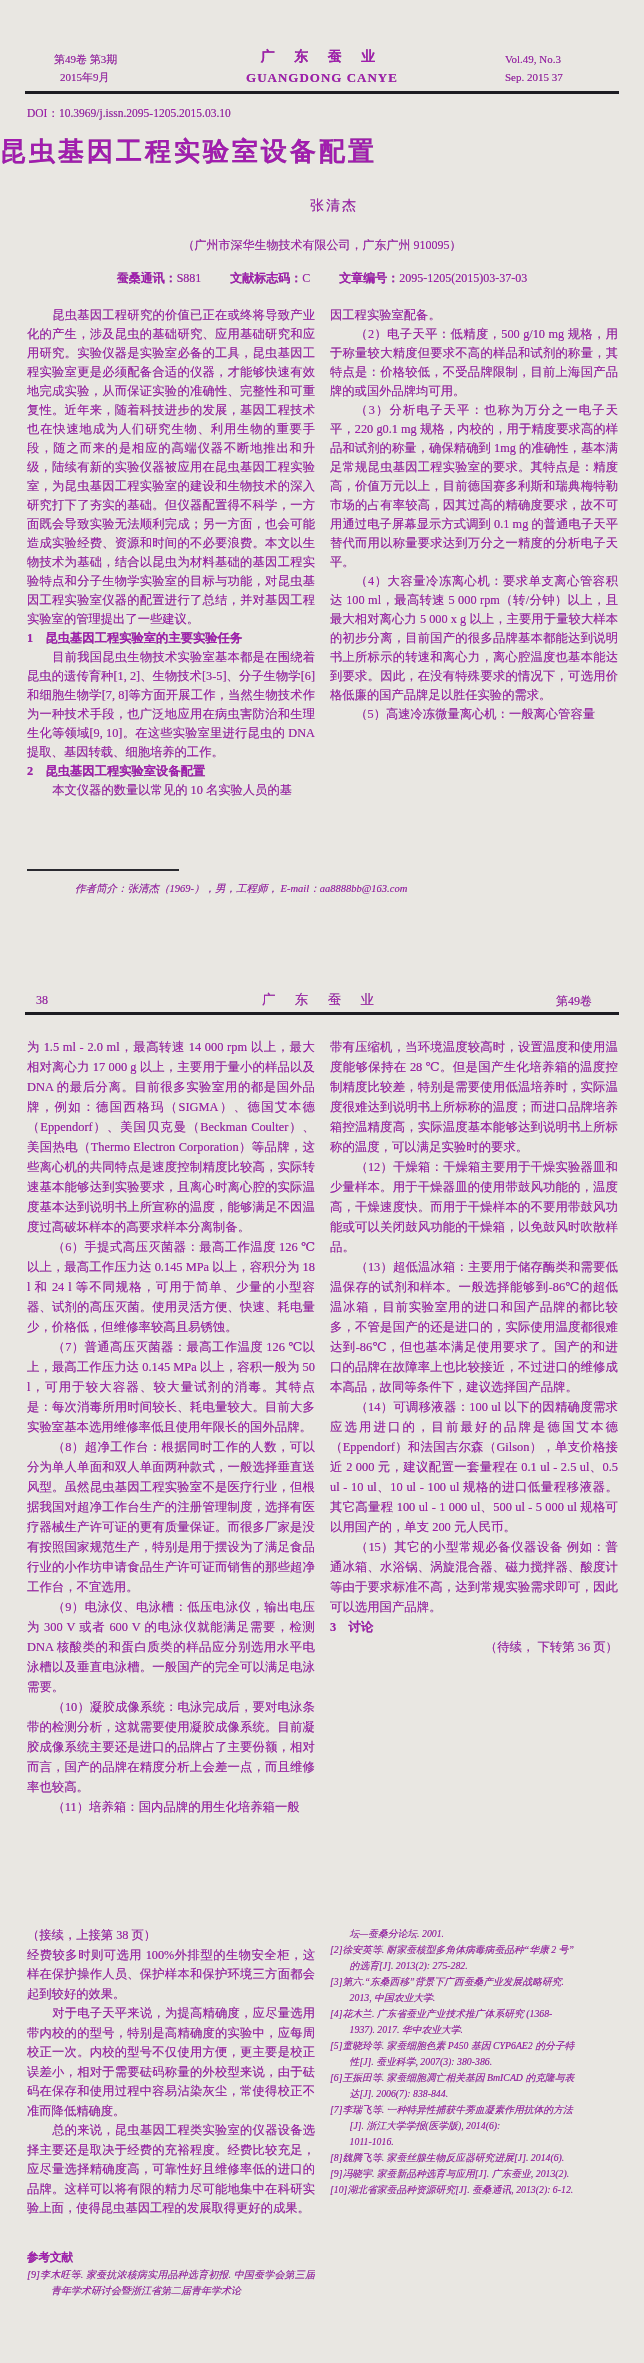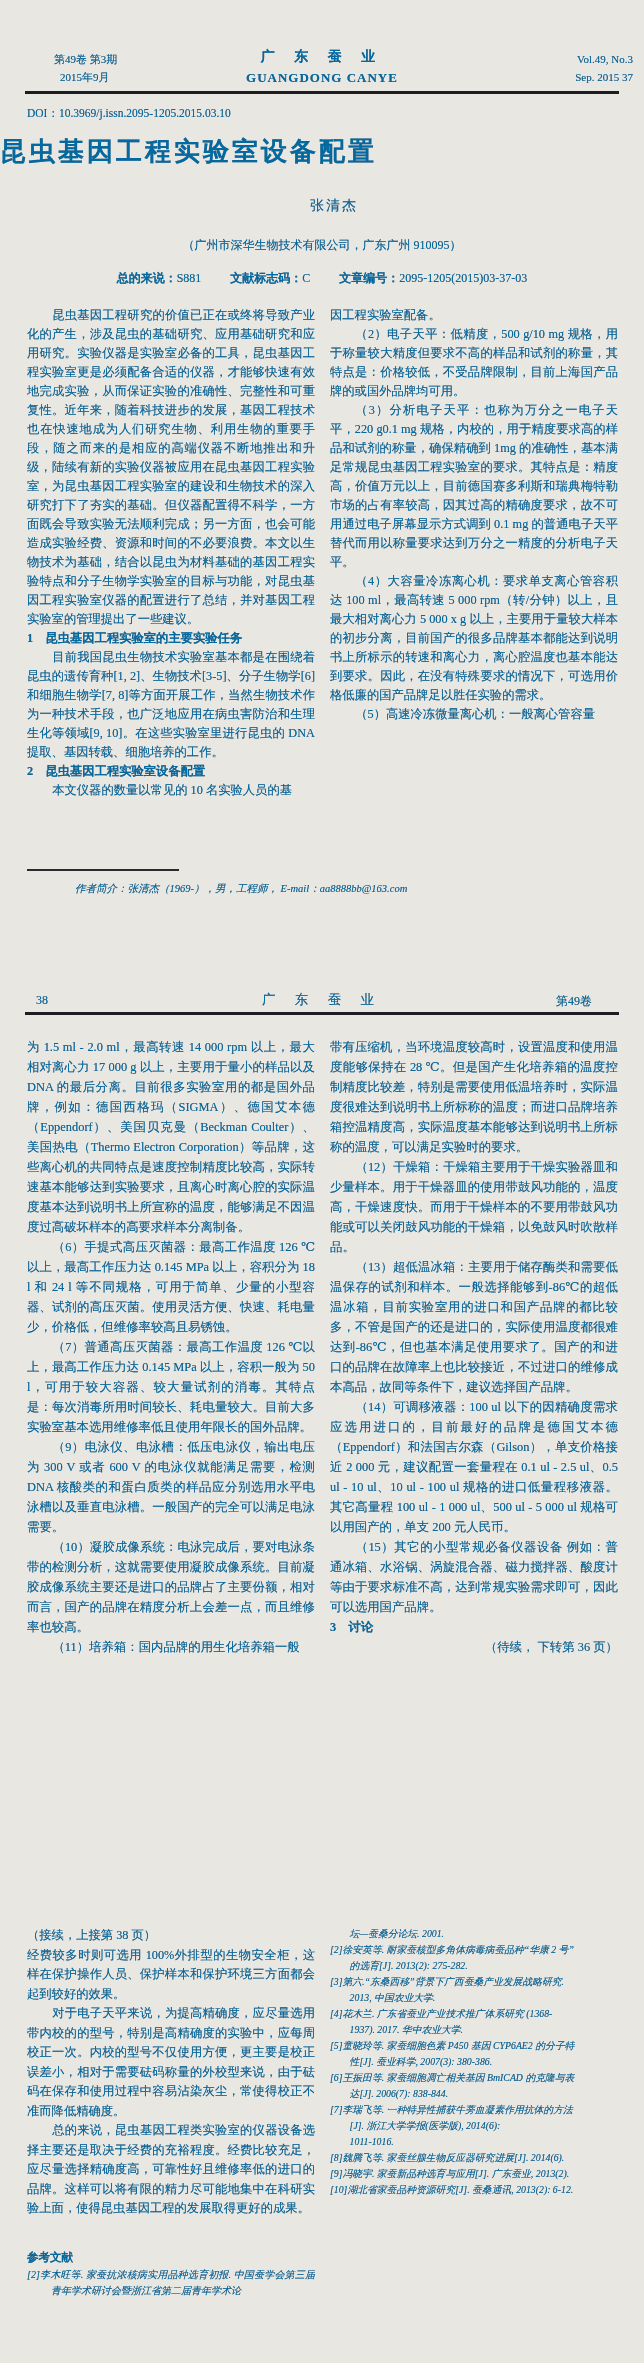--- a/index.html
+++ b/index.html
@@ -1,30 +1,30 @@
 <!DOCTYPE html>
 <html><head>
 <meta charset="utf-8">
 <style>
   html,body{margin:0;padding:0;background:#c9c7c3;}
   .scan{
     position:relative;width:644px;height:2363px;margin:0 auto;
     background:#e9e7e2;
     font-family:"Liberation Serif","DejaVu Serif",serif;
-    color:#0369a1;
+    color:#a21caf;
     text-shadow:0 0 .6px rgba(44,44,58,.5);
     overflow:hidden;
   }
   .abs{position:absolute;}
   
   .hdr-left{left:54px;top:50px;font-size:11px;line-height:18px;}
   .hdr-left .l2{padding-left:6px;}
   .hdr-center{left:0;top:48px;width:644px;text-align:center;font-size:14px;font-weight:bold;letter-spacing:8px;}
   .hdr-center-en{left:0;top:70px;width:644px;text-align:center;font-size:13px;font-weight:bold;letter-spacing:1px;}
-  .hdr-right{left:505px;top:50px;width:112px;font-size:11px;line-height:18px;text-align:right;margin-left:16px;}
+  .hdr-right{left:505px;top:50px;width:112px;font-size:11px;line-height:18px;text-align:left;}
   .rule-thick{left:25px;top:91px;width:594px;height:3px;background:#1d1d22;}
   .doi{left:27px;top:106px;font-size:11.5px;}
   .title{left:0;top:134px;width:644px;text-align:left;font-size:26px;font-weight:bold;letter-spacing:3px;}
   .author{left:0;top:197px;width:644px;text-align:center;font-size:14px;letter-spacing:2px;padding-left:12px;}
   .affil{left:0;top:237px;width:644px;text-align:center;font-size:12px;}
   .meta{left:0;top:270px;width:644px;text-align:center;font-size:12px;}
   .meta b{font-weight:bold;}
   .meta span.gap{display:inline-block;width:26px;}
   
   .col{width:288px;text-align:justify;text-justify:inter-ideograph;overflow:hidden;}
@@ -72,21 +72,21 @@
     <div>Sep.  2015  37</div>
   </div>
   <div class="abs rule-thick"></div>
 
   <div class="abs doi">DOI：10.3969/j.issn.2095-1205.2015.03.10</div>
   <h1 class="abs title" style="margin:0;">昆虫基因工程实验室设备配置</h1>
   <div class="abs author">张清杰</div>
   <div class="abs affil">（广州市深华生物技术有限公司，广东广州 910095）</div>
 
   <div class="abs meta">
-    <b>总的来说：</b><span>S881</span><span class="gap"></span>
+    <b>蚕桑通讯：</b><span>S881</span><span class="gap"></span>
     <b>文献标志码：</b><span>C</span><span class="gap"></span>
     <b>文章编号：</b><span>2095-1205(2015)03-37-03</span>
   </div>
 
   <div class="abs col p1 p1-left">
       <div class="para">昆虫基因工程研究的价值已正在或终将导致产业化的产生，涉及昆虫的基础研究、应用基础研究和应用研究。实验仪器是实验室必备的工具，昆虫基因工程实验室更是必须配备合适的仪器，才能够快速有效地完成实验，从而保证实验的准确性、完整性和可重复性。近年来，随着科技进步的发展，基因工程技术也在快速地成为人们研究生物、利用生物的重要手段，随之而来的是相应的高端仪器不断地推出和升级，陆续有新的实验仪器被应用在昆虫基因工程实验室，为昆虫基因工程实验室的建设和生物技术的深入研究打下了夯实的基础。但仪器配置得不科学，一方面既会导致实验无法顺利完成；另一方面，也会可能造成实验经费、资源和时间的不必要浪费。本文以生物技术为基础，结合以昆虫为材料基础的基因工程实验特点和分子生物学实验室的目标与功能，对昆虫基因工程实验室仪器的配置进行了总结，并对基因工程实验室的管理提出了一些建议。</div>
       <div class="sec-heading">1　昆虫基因工程实验室的主要实验任务</div>
       <div class="para">目前我国昆虫生物技术实验室基本都是在围绕着昆虫的遗传育种[1, 2]、生物技术[3-5]、分子生物学[6]和细胞生物学[7, 8]等方面开展工作，当然生物技术作为一种技术手段，也广泛地应用在病虫害防治和生理生化等领域[9, 10]。在这些实验室里进行昆虫的 DNA 提取、基因转载、细胞培养的工作。</div>
       <div class="sec-heading">2　昆虫基因工程实验室设备配置</div>
       <div class="para">本文仪器的数量以常见的 10 名实验人员的基</div>
@@ -104,41 +104,42 @@
 
   <div class="abs hdr2-page">38</div>
   <div class="abs hdr2-center">广 东 蚕 业</div>
   <div class="abs hdr2-vol">第49卷</div>
   <div class="abs rule2"></div>
 
   <div class="abs col p2 p2-left">
       <div class="para no-indent">为 1.5 ml - 2.0 ml，最高转速 14 000 rpm 以上，最大相对离心力 17 000 g 以上，主要用于量小的样品以及 DNA 的最后分离。目前很多实验室用的都是国外品牌，例如：德国西格玛（SIGMA）、德国艾本德（Eppendorf）、美国贝克曼（Beckman Coulter）、美国热电（Thermo Electron Corporation）等品牌，这些离心机的共同特点是速度控制精度比较高，实际转速基本能够达到实验要求，且离心时离心腔的实际温度基本达到说明书上所宣称的温度，能够满足不因温度过高破坏样本的高要求样本分离制备。</div>
       <div class="para">（6）手提式高压灭菌器：最高工作温度 126 ℃以上，最高工作压力达 0.145 MPa 以上，容积分为 18 l 和 24 l 等不同规格，可用于简单、少量的小型容器、试剂的高压灭菌。使用灵活方便、快速、耗电量少，价格低，但维修率较高且易锈蚀。</div>
       <div class="para">（7）普通高压灭菌器：最高工作温度 126 ℃以上，最高工作压力达 0.145 MPa 以上，容积一般为 50 l，可用于较大容器、较大量试剂的消毒。其特点是：每次消毒所用时间较长、耗电量较大。目前大多实验室基本选用维修率低且使用年限长的国外品牌。</div>
+      <div class="para">（8）超净工作台：根据同时工作的人数，可以分为单人单面和双人单面两种款式，一般选择垂直送风型。虽然昆虫基因工程实验室不是医疗行业，但根据我国对超净工作台生产的注册管理制度，选择有医疗器械生产许可证的更有质量保证。而很多厂家是没有按照国家规范生产，特别是用于摆设为了满足食品行业的小作坊申请食品生产许可证而销售的那些超净工作台，不宜选用。</div>
       <div class="para">（9）电泳仪、电泳槽：低压电泳仪，输出电压为 300 V 或者 600 V 的电泳仪就能满足需要，检测 DNA 核酸类的和蛋白质类的样品应分别选用水平电泳槽以及垂直电泳槽。一般国产的完全可以满足电泳需要。</div>
       <div class="para">（10）凝胶成像系统：电泳完成后，要对电泳条带的检测分析，这就需要使用凝胶成像系统。目前凝胶成像系统主要还是进口的品牌占了主要份额，相对而言，国产的品牌在精度分析上会差一点，而且维修率也较高。</div>
       <div class="para">（11）培养箱：国内品牌的用生化培养箱一般</div>
     </div>
   <div class="abs col p2 p2-right">
       <div class="para no-indent">带有压缩机，当环境温度较高时，设置温度和使用温度能够保持在 28 ℃。但是国产生化培养箱的温度控制精度比较差，特别是需要使用低温培养时，实际温度很难达到说明书上所标称的温度；而进口品牌培养箱控温精度高，实际温度基本能够达到说明书上所标称的温度，可以满足实验时的要求。</div>
       <div class="para">（12）干燥箱：干燥箱主要用于干燥实验器皿和少量样本。用于干燥器皿的使用带鼓风功能的，温度高，干燥速度快。而用于干燥样本的不要用带鼓风功能或可以关闭鼓风功能的干燥箱，以免鼓风时吹散样品。</div>
       <div class="para">（13）超低温冰箱：主要用于储存酶类和需要低温保存的试剂和样本。一般选择能够到-86℃的超低温冰箱，目前实验室用的进口和国产品牌的都比较多，不管是国产的还是进口的，实际使用温度都很难达到-86℃，但也基本满足使用要求了。国产的和进口的品牌在故障率上也比较接近，不过进口的维修成本高品，故同等条件下，建议选择国产品牌。</div>
       <div class="para">（14）可调移液器：100 ul 以下的因精确度需求应选用进口的，目前最好的品牌是德国艾本德（Eppendorf）和法国吉尔森（Gilson），单支价格接近 2 000 元，建议配置一套量程在 0.1 ul - 2.5 ul、0.5 ul - 10 ul、10 ul - 100 ul 规格的进口低量程移液器。其它高量程 100 ul - 1 000 ul、500 ul - 5 000 ul 规格可以用国产的，单支 200 元人民币。</div>
       <div class="para">（15）其它的小型常规必备仪器设备 例如：普通冰箱、水浴锅、涡旋混合器、磁力搅拌器、酸度计等由于要求标准不高，达到常规实验需求即可，因此可以选用国产品牌。</div>
       <div class="sec-heading">3　讨论</div>
       <div class="cont-note">（待续， 下转第 36 页）</div>
     </div>
 
   <div class="abs col p3 p3-left">
       <div class="para no-indent">（接续，上接第 38 页）</div>
       <div class="para no-indent">经费较多时则可选用 100%外排型的生物安全柜，这样在保护操作人员、保护样本和保护环境三方面都会起到较好的效果。</div>
       <div class="para">对于电子天平来说，为提高精确度，应尽量选用带内校的的型号，特别是高精确度的实验中，应每周校正一次。内校的型号不仅使用方便，更主要是校正误差小，相对于需要砝码称量的外校型来说，由于砝码在保存和使用过程中容易沾染灰尘，常使得校正不准而降低精确度。</div>
       <div class="para">总的来说，昆虫基因工程类实验室的仪器设备选择主要还是取决于经费的充裕程度。经费比较充足，应尽量选择精确度高，可靠性好且维修率低的进口的品牌。这样可以将有限的精力尽可能地集中在科研实验上面，使得昆虫基因工程的发展取得更好的成果。</div>
       <div class="sec-heading refs-head">参考文献</div>
-      <div class="ref-entry">[2]李木旺等. 家蚕抗浓核病实用品种选育初报. 中国蚕学会第三届青年学术研讨会暨浙江省第二届青年学术论</div>
+      <div class="ref-entry">[9]李木旺等. 家蚕抗浓核病实用品种选育初报. 中国蚕学会第三届青年学术研讨会暨浙江省第二届青年学术论</div>
     </div>
   <div class="abs col p3 p3-right">
       <div class="ref-line cont">坛—蚕桑分论坛. 2001.</div>
       <div class="ref-line">[2]徐安英等. 耐家蚕核型多角体病毒病蚕品种“华康 2 号”</div>
       <div class="ref-line cont">的选育[J]. 2013(2): 275-282.</div>
       <div class="ref-line">[3]第六.“东桑西移”背景下广西蚕桑产业发展战略研究.</div>
       <div class="ref-line cont">2013, 中国农业大学.</div>
       <div class="ref-line">[4]花木兰. 广东省蚕业产业技术推广体系研究 (1368-</div>
       <div class="ref-line cont">1937). 2017. 华中农业大学.</div>
       <div class="ref-line">[5]童晓玲等. 家蚕细胞色素 P450 基因 CYP6AE2 的分子特</div>

